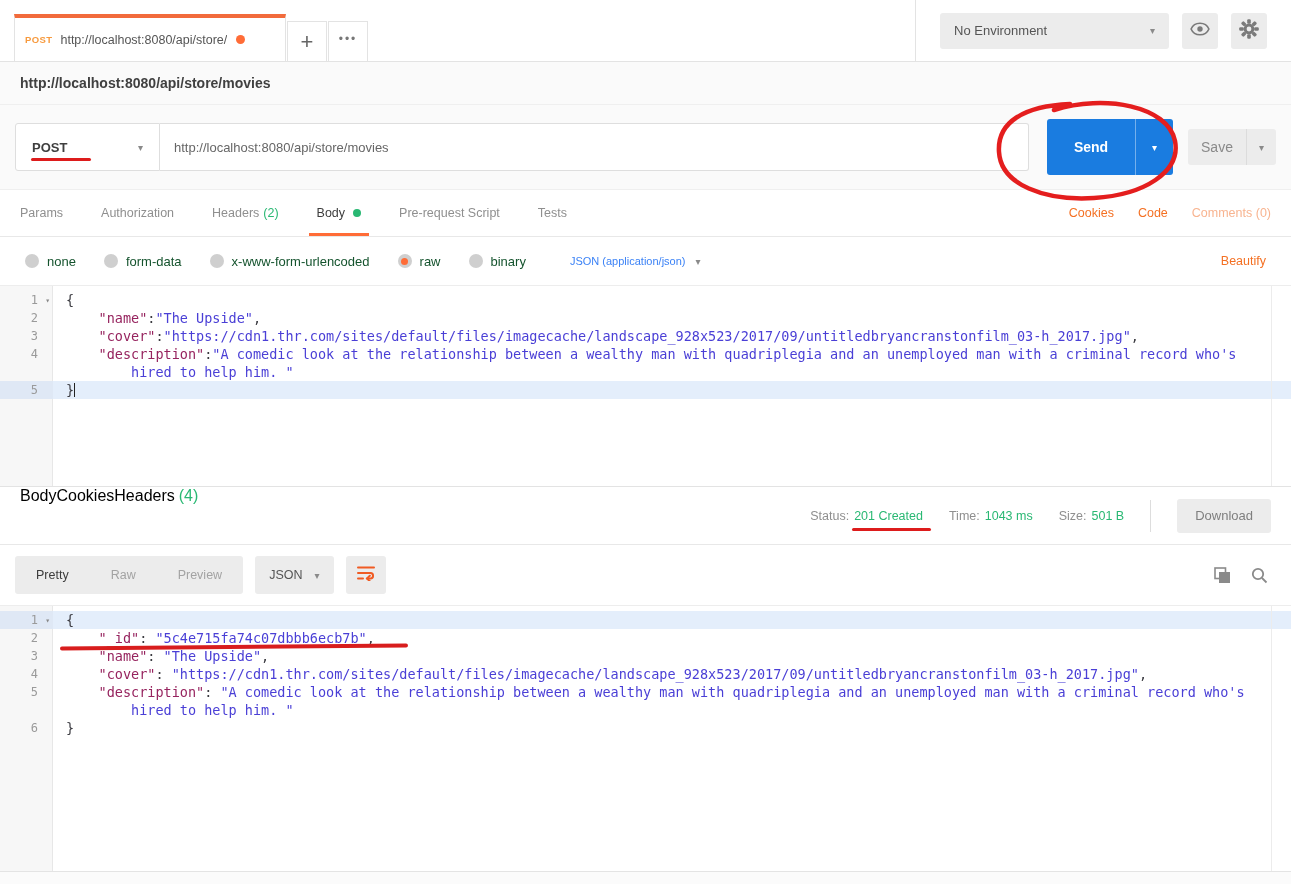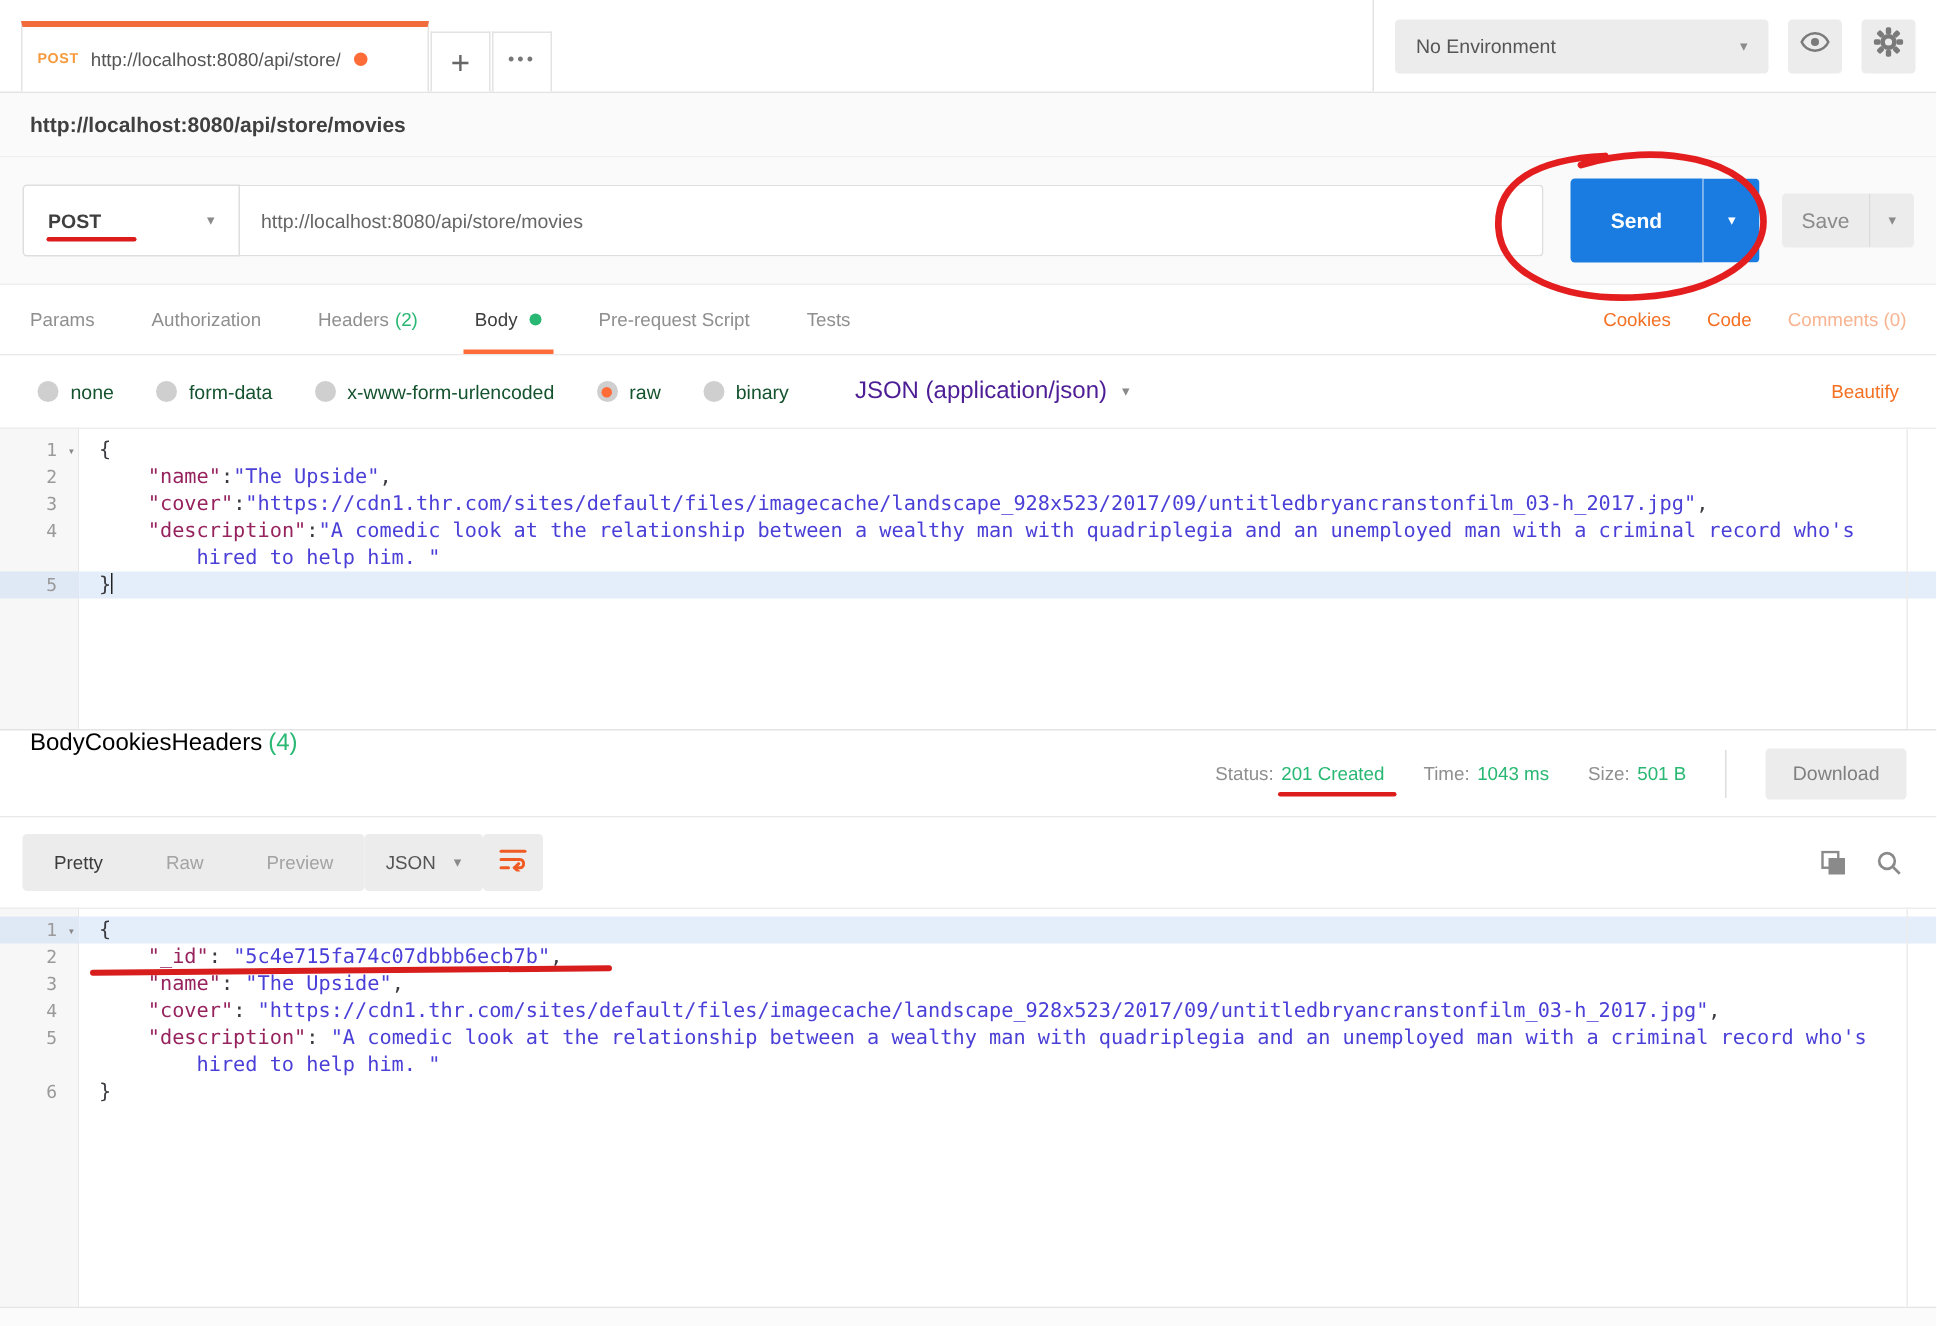--- a/index.html
+++ b/index.html
@@ -9,21 +9,21 @@
   
   .topbar { height:62px; display:flex; border-bottom:1px solid #e3e3e3; background:#fff; flex:0 0 62px; }
   .tabs-strip { flex:1; display:flex; align-items:flex-end; padding-left:14px; }
   .req-tab { width:272px; height:47px; background:#fff; border:1px solid #e3e3e3; border-bottom:none; border-top:4px solid #f26b3c; display:flex; align-items:center; padding:0 10px; }
   .tab-method { font-size:9.5px; font-weight:bold; color:#f79a3e; letter-spacing:.4px; margin-right:8px; }
   .tab-url { font-size:12.5px; color:#555; white-space:nowrap; overflow:hidden; }
   .unsaved-dot { width:9px; height:9px; border-radius:50%; background:#ff6c37; margin-left:9px; flex:0 0 9px; }
   .mini-tab { width:40px; height:40px; background:#fff; border:1px solid #e3e3e3; border-bottom:none; margin-left:1px; display:flex; align-items:center; justify-content:center; color:#777; cursor:pointer; }
   .mini-tab.plus { font-size:22px; font-weight:300; color:#666; }
   .mini-tab.dots { font-size:12px; letter-spacing:2px; color:#777; padding-bottom:6px; }
-  .env-area { flex:0 0 376px; border-left:1px solid #e3e3e3; display:flex; align-items:center; padding:0 14px; gap:13px; background:#fff; }
+  .env-area { flex:0 0 376px; border-left:1px solid #e3e3e3; display:flex; align-items:center; padding:0 24px; gap:13px; background:#fff; }
   .env-select { flex:1; height:36px; background:#ececec; border-radius:3px; display:flex; align-items:center; justify-content:space-between; padding:0 14px; color:#555; font-size:13px; cursor:pointer; }
   .icon-btn { width:36px; height:36px; background:#ececec; border-radius:3px; display:flex; align-items:center; justify-content:center; flex:0 0 36px; cursor:pointer; }
   .caret { color:#8a8a8a; font-size:10px; }
 
   
   .title-bar { height:43px; flex:0 0 43px; background:#fafafa; border-bottom:1px solid #efefef; display:flex; align-items:center; padding-left:20px; }
   .page-title { font-size:14px; font-weight:bold; color:#404040; }
 
   
   .builder-row { height:85px; flex:0 0 85px; background:#fafafa; border-bottom:1px solid #efefef; display:flex; align-items:center; padding:0 15px; position:relative; }
@@ -50,21 +50,21 @@
   .right-links .lnk { font-size:12.5px; color:#f47023; cursor:pointer; }
   .right-links .lnk.faded { color:#f8b490; }
 
   
   .bodytype-row { height:48px; flex:0 0 48px; background:#fff; display:flex; align-items:center; padding:0 25px; }
   .radio { display:flex; align-items:center; gap:8px; margin-right:28px; cursor:pointer; }
   .radio-circle { width:14px; height:14px; border-radius:50%; background:#cfcfcf; position:relative; flex:0 0 14px; }
   .radio-circle.sel::after { content:''; position:absolute; left:3.5px; top:3.5px; width:7px; height:7px; border-radius:50%; background:#ff6c37; }
   .radio-label { font-size:13px; color:#14532d; }
   .json-type { display:flex; align-items:center; gap:10px; margin-left:16px; cursor:pointer; }
-  .json-type-label { font-size:16px; color:#4c1d95; }
+  .json-type-label { font-size:11px; color:#3b82f6; }
   .beautify { margin-left:auto; font-size:12.5px; color:#f47023; cursor:pointer; }
 
   
   .editor { position:relative; font-family:"DejaVu Sans Mono", monospace; font-size:13.5px; line-height:18px; border-top:1px solid #ededed;
             background:linear-gradient(to right, #f7f7f7 52px, #e7e7e7 52px, #e7e7e7 53px, #ffffff 53px); padding-top:5px; overflow:hidden; }
   .editor::after { content:''; position:absolute; right:19px; top:0; bottom:0; width:1px; background:#ececec; }
   .req-editor { height:202px; flex:0 0 202px; border-bottom:1px solid #e3e3e3; }
   .resp-editor { flex:1; }
   .code-line { display:flex; position:relative; }
   .gutter-cell { flex:0 0 53px; width:53px; color:#9a9a9a; font-size:12px; text-align:right; padding-right:15px; position:relative; }
@@ -81,21 +81,21 @@
   .resp-header { height:58px; flex:0 0 58px; background:#fff; border-bottom:1px solid #e8e8e8; display:flex; align-items:stretch; padding:0 20px; }
   .resp-meta { margin-left:auto; display:flex; align-items:center; gap:26px; }
   .meta-item { font-size:12.5px; display:flex; gap:5px; align-items:center; position:relative; }
   .meta-label { color:#8f8f8f; }
   .meta-value { color:#29b873; position:relative; }
   .meta-value.underlined::after { content:''; position:absolute; left:-2px; right:-8px; bottom:-8px; height:3px; background:#dd1c1c; border-radius:2px; }
   .meta-divider { width:1px; height:32px; background:#ddd; align-self:center; }
   .download-btn { height:34px; background:#ececec; border:none; border-radius:3px; padding:0 18px; color:#7f7f7f; font-size:13px; align-self:center; cursor:pointer; font-family:"Liberation Sans",sans-serif; }
 
   
-  .resp-toolbar { height:60px; flex:0 0 60px; background:#fff; display:flex; align-items:center; padding:0 15px; }
+  .resp-toolbar { height:60px; flex:0 0 60px; background:#fff; display:flex; align-items:center; padding:0 15px; gap:12px; }
   .segmented { display:flex; background:#ececec; border-radius:3px; height:38px; align-items:stretch; }
   .segmented .seg { display:flex; align-items:center; padding:0 21px; font-size:12.5px; color:#a3a3a3; cursor:pointer; }
   .segmented .seg.active { color:#3c3c3c; }
   .json-select { height:38px; background:#ececec; border-radius:3px; padding:0 14px; display:flex; align-items:center; gap:12px; color:#555; font-size:12.5px; cursor:pointer; }
   .wrap-btn { width:40px; height:38px; background:#ececec; border-radius:3px; display:flex; align-items:center; justify-content:center; cursor:pointer; }
   .resp-icons { margin-left:auto; display:flex; align-items:center; gap:20px; padding-right:8px; }
   .resp-icons .ic { cursor:pointer; display:flex; }
 
   .bottom-bar { height:13px; flex:0 0 13px; background:#fbfbfb; border-top:1px solid #e4e4e4; }
 </style>

